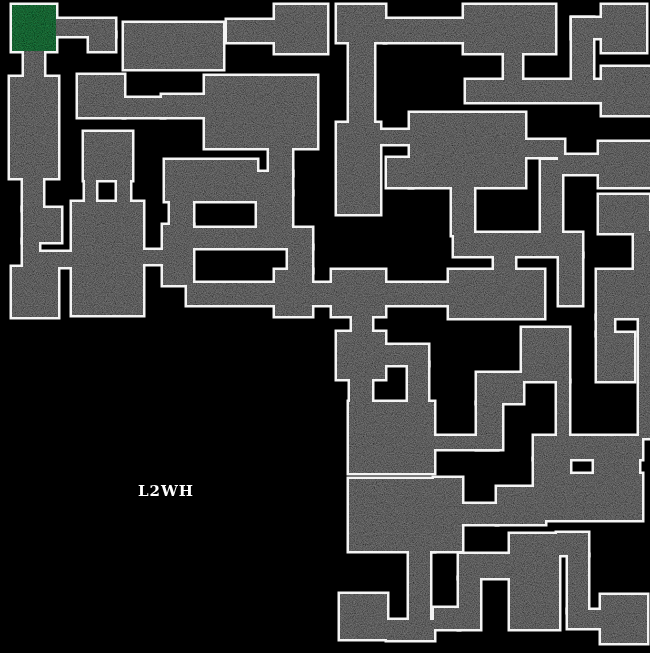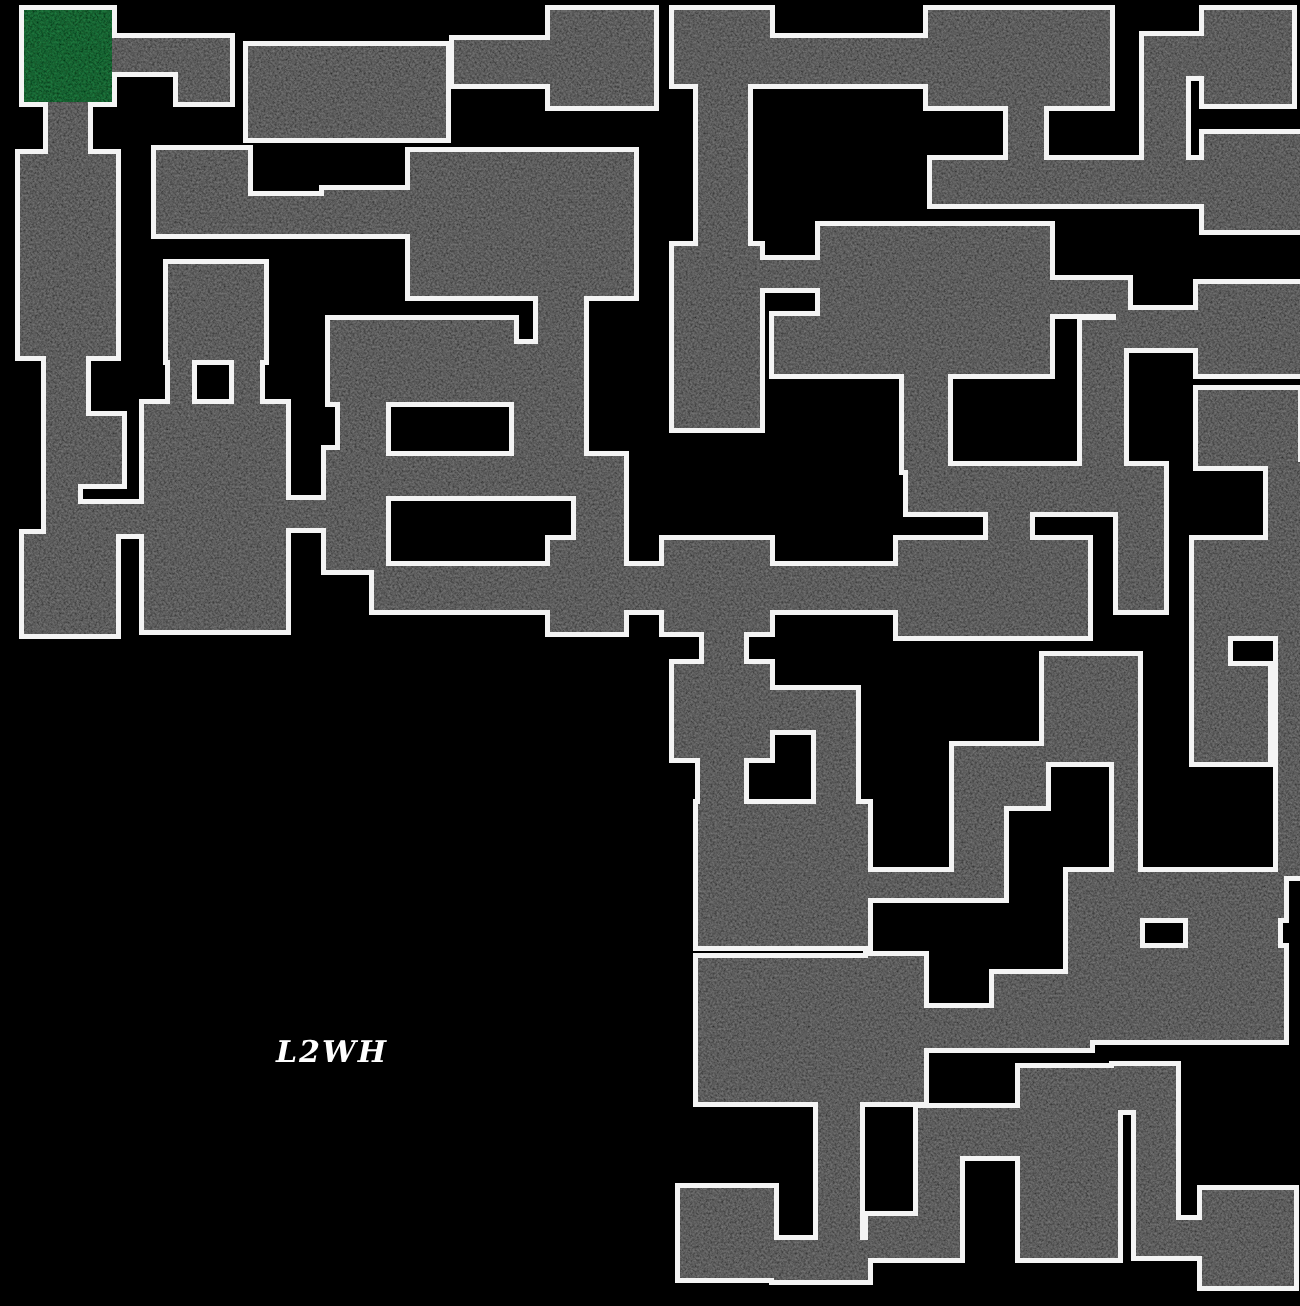--- a/index.html
+++ b/index.html
@@ -8,26 +8,24 @@
     width:650px;height:653px;
     background:#000;
     overflow:hidden;
     font-family:"DejaVu Serif","Liberation Serif",serif;
   }
   .map-wrap svg{position:absolute;left:0;top:0;}
   .map-label{
     position:absolute;
     color:#ffffff;
     font-weight:bold;
-    font-style:italic;
     font-size:15px;
     letter-spacing:1px;
     text-shadow:0 0 1px #000;
     user-select:none;
-    margin-top:35px;
   }
 </style>
 </head>
 <body>
 
 <div class="map-wrap">
   <svg width="650" height="653" viewBox="0 0 650 653" xmlns="http://www.w3.org/2000/svg">
     <defs>
       <filter id="grain" x="-2%" y="-2%" width="104%" height="104%">
         <feTurbulence type="fractalNoise" baseFrequency="0.9" numOctaves="3" seed="7" result="n"></feTurbulence>

